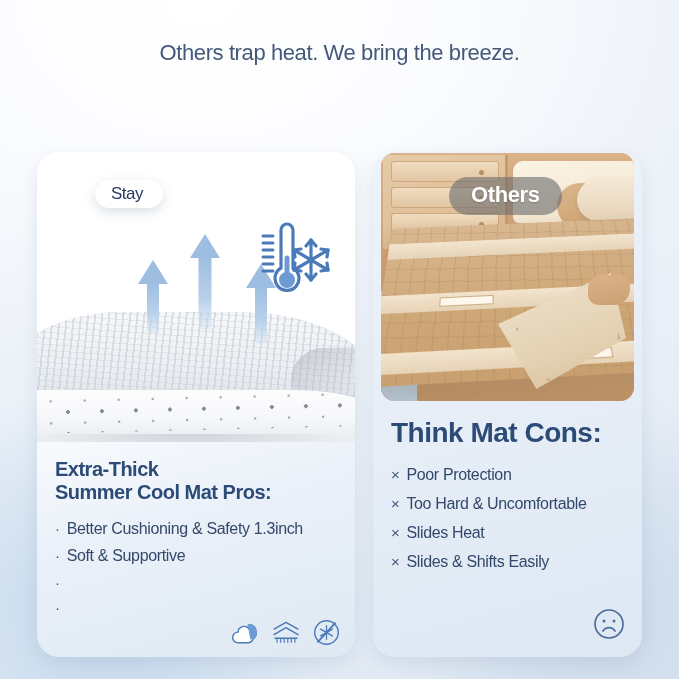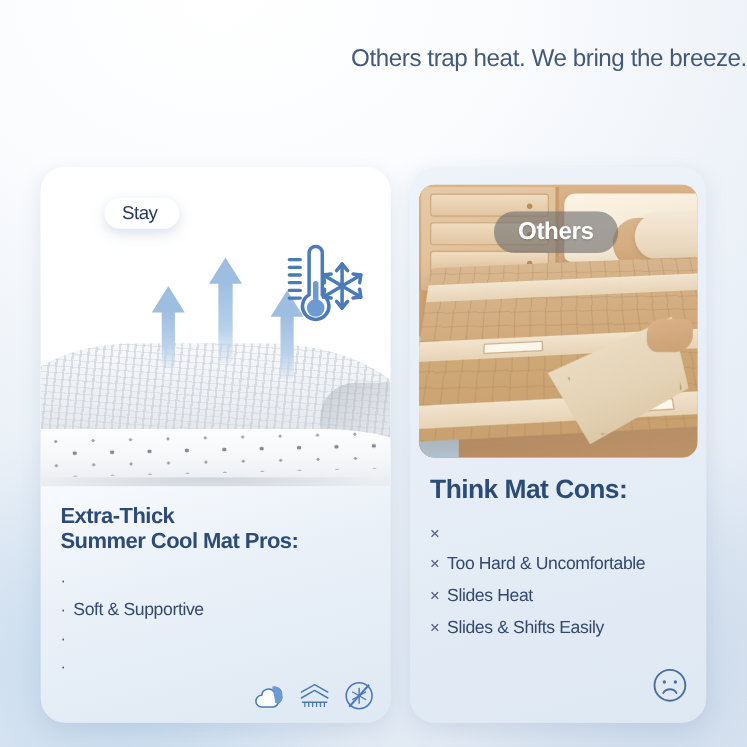--- a/index.html
+++ b/index.html
@@ -53,21 +53,20 @@
     letter-spacing: -1.2px;
     color: #4b6d9c;
     text-shadow: 0 1px 0 rgba(255,255,255,.7);
   }
   .subhead {
     margin-top: 14px;
     font-size: 22px;
     font-weight: 400;
     letter-spacing: -0.4px;
     color: #44597a;
-    text-align: right;
   }
 
   
   .cards {
     position: absolute;
     top: 152px;
     left: 37px;
     right: 37px;
     height: 505px;
     display: flex;
@@ -91,21 +90,21 @@
     position: relative;
     overflow: hidden;
     flex: 0 0 auto;
   }
   .photo.left {
     height: 290px;
     background: linear-gradient(180deg,#ffffff 0%,#ffffff 62%,#fbfcfd 100%);
   }
   .photo.right {
     height: 248px;
-    margin: 16px 8px 0 8px;
+    margin: 1px 8px 0 8px;
     border-radius: 14px;
     background: linear-gradient(160deg,#d9a877 0%,#d6a472 45%,#cfa06f 100%);
   }
 
   
   .pad-wrap { position: absolute; inset: 0; }
 
   
   .pad-top {
     position: absolute;
@@ -349,21 +348,21 @@
     position: relative;
   }
   .block-title {
     font-size: 20px;
     font-weight: 700;
     line-height: 1.16;
     letter-spacing: -0.5px;
     color: #2c4b77;
     white-space: pre-line;
   }
-  .right .block-title { font-size: 24px; }
+  .right .block-title { font-size: 28px; }
 
   .bullets {
     list-style: none;
     margin-top: 12px;
   }
   .bullets li {
     display: flex;
     align-items: baseline;
     gap: 7px;
     font-size: 16px;
@@ -453,20 +452,21 @@
           <span class="w-stay">Stay</span>
         </div>
       </div>
 
       <div class="body-text">
         <div class="block-title">Extra-Thick
 Summer Cool Mat Pros:</div>
         <ul class="bullets">
           <li>
             <span class="mk">·</span>
+            <span>Better Cushioning &amp; Safety 1.3inch</span>
           </li>
           <li>
             <span class="mk">·</span>
             <span>Soft &amp; Supportive</span>
           </li>
           <li>
             <span class="mk">·</span>
           </li>
           <li>
             <span class="mk">·</span>
@@ -531,20 +531,21 @@
         </div>
 
         <div class="badge-others">Others</div>
       </div>
 
       <div class="body-text">
         <div class="block-title">Think Mat Cons:</div>
         <ul class="bullets">
           <li>
             <span class="mk">×</span>
+            <span>Poor Protection</span>
           </li>
           <li>
             <span class="mk">×</span>
             <span>Too Hard &amp; Uncomfortable</span>
           </li>
           <li>
             <span class="mk">×</span>
             <span>Slides Heat</span>
           </li>
           <li>

